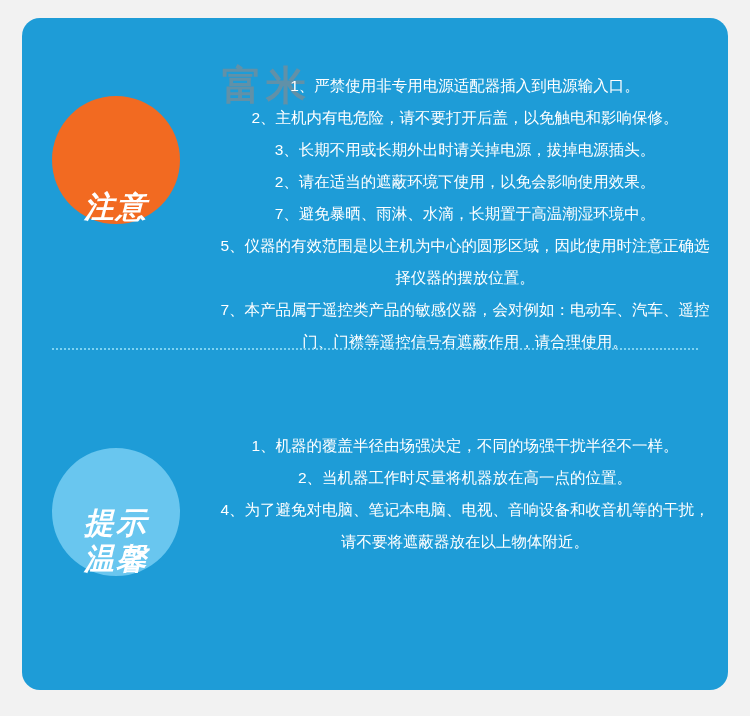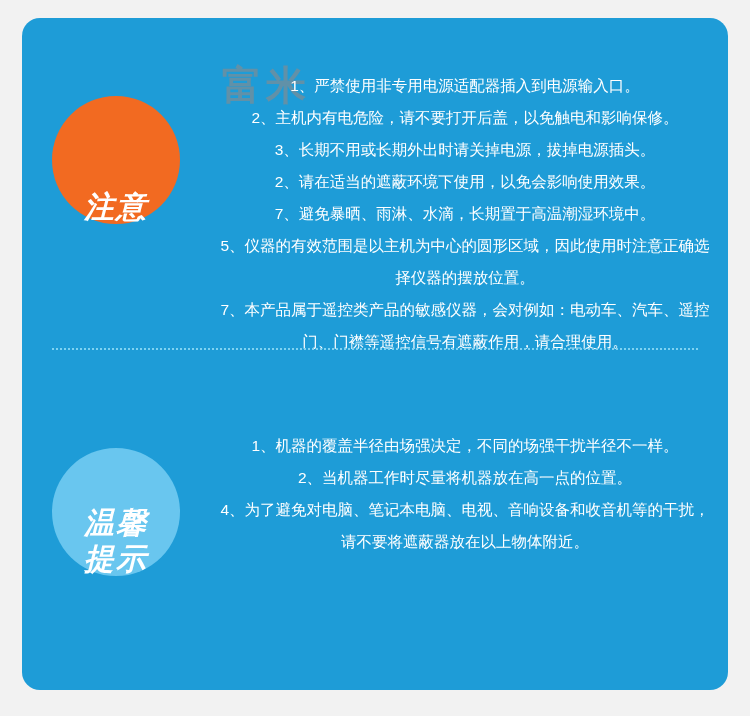--- a/index.html
+++ b/index.html
@@ -121,22 +121,22 @@
       <div class="line">3、长期不用或长期外出时请关掉电源，拔掉电源插头。</div>
       <div class="line">2、请在适当的遮蔽环境下使用，以免会影响使用效果。</div>
       <div class="line">7、避免暴晒、雨淋、水滴，长期置于高温潮湿环境中。</div>
       <div class="line">5、仪器的有效范围是以主机为中心的圆形区域，因此使用时注意正确选择仪器的摆放位置。</div>
       <div class="line">7、本产品属于遥控类产品的敏感仪器，会对例如：电动车、汽车、遥控门、门襟等遥控信号有遮蔽作用，请合理使用。</div>
     </div>
 
     <div class="divider"></div>
 
     <div class="badge badge-tips">
+      <span>提示</span>
       <span>温馨</span>
-      <span>提示</span>
     </div>
 
     <div class="lines lines-tips">
       <div class="line">1、机器的覆盖半径由场强决定，不同的场强干扰半径不一样。</div>
       <div class="line">2、当机器工作时尽量将机器放在高一点的位置。</div>
       <div class="line">4、为了避免对电脑、笔记本电脑、电视、音响设备和收音机等的干扰，请不要将遮蔽器放在以上物体附近。</div>
     </div>
 
   </div>
 </div>

